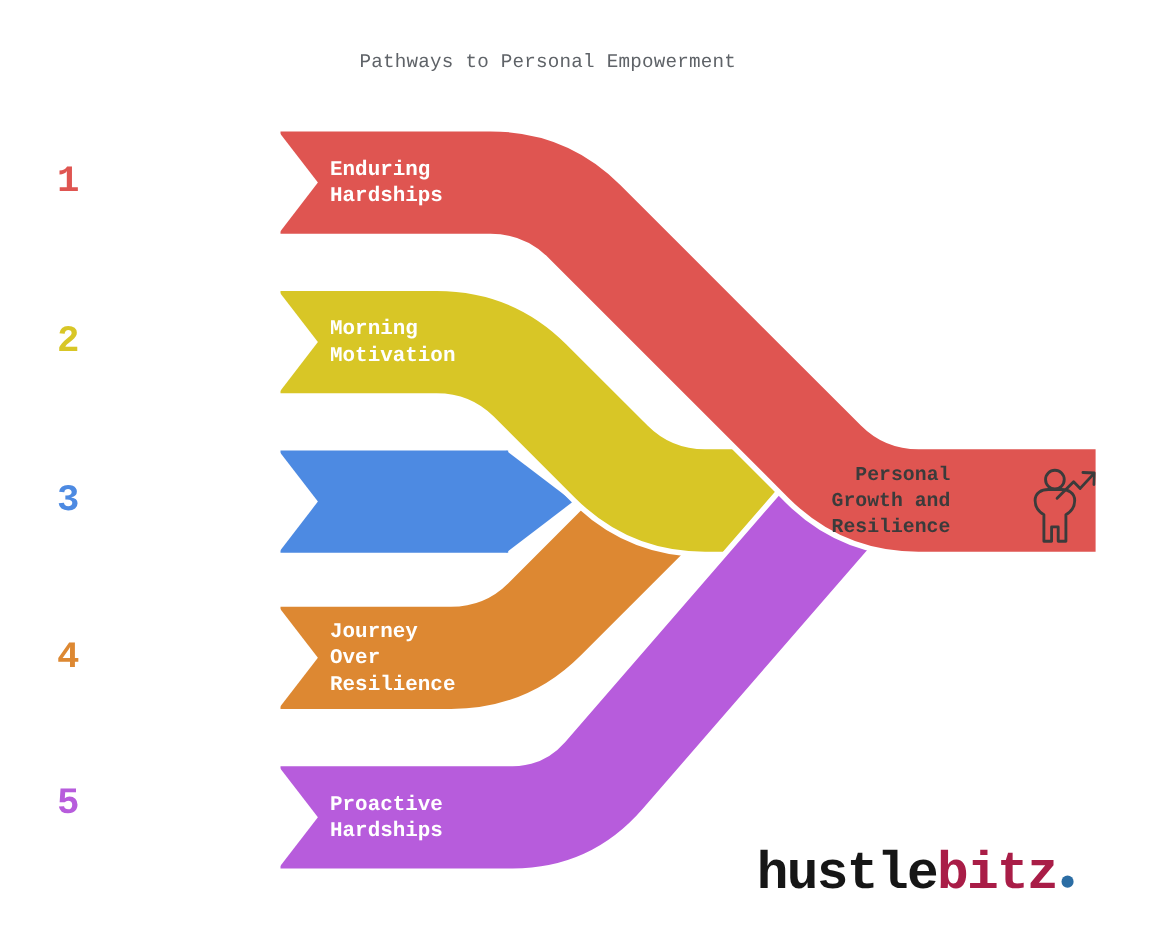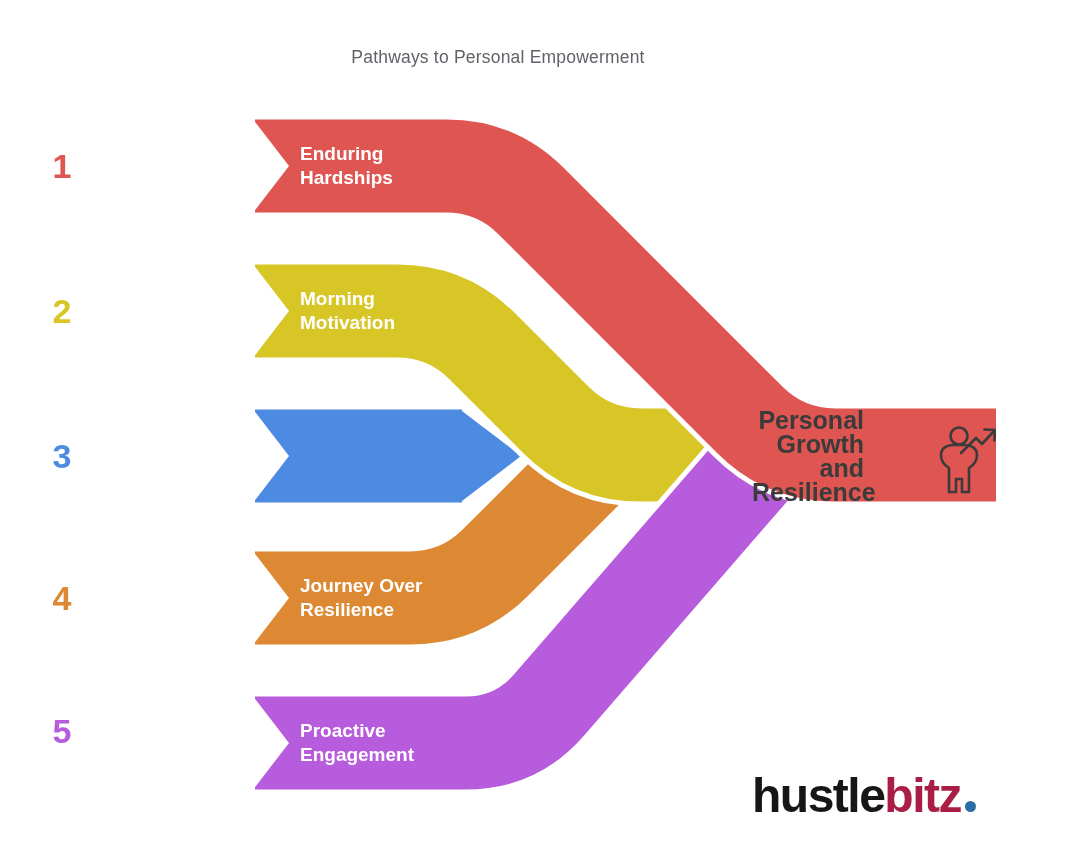--- a/index.html
+++ b/index.html
@@ -1,37 +1,37 @@
 <!DOCTYPE html>
 <html><head>
 <meta charset="utf-8">
 <style>
   html,body{margin:0;padding:0;background:#ffffff;}
   #stage{
     position:relative;width:996px;height:864px;background:#ffffff;overflow:hidden;
-    font-family:Liberation Sans, sans-serif;
+    font-family:Liberation Mono, monospace;
   }
   #ribbons{position:absolute;left:0;top:0;}
   .title{
     position:absolute;left:0;top:47px;width:100%;text-align:center;
     font-size:17.5px;color:#5F6368;letter-spacing:.2px;
   }
   .stepnum{
     position:absolute;left:38px;width:48px;height:50px;line-height:50px;
     text-align:center;font-size:34px;font-weight:bold;
   }
   .steplabel{
     position:absolute;left:300px;width:130px;height:96px;
     display:flex;flex-direction:column;justify-content:center;
     color:#ffffff;font-size:19px;font-weight:bold;line-height:24px;
   }
   .outcome{
     position:absolute;right:132px;top:414px;width:112px;height:84px;
     display:flex;flex-direction:column;justify-content:center;
-    text-align:right;font-size:25px;font-weight:bold;line-height:24px;color:#3B3B3B;
+    text-align:right;font-size:18px;font-weight:bold;line-height:24px;color:#3B3B3B;
   }
   .brand{
     position:absolute;right:20px;top:768px;
     font-size:48px;font-weight:900;letter-spacing:-1.5px;white-space:nowrap;
   }
   .brand .p1{color:#161616;}
   .brand .p2{color:#A91D47;}
   .brand .dot{
     display:inline-block;width:11px;height:11px;border-radius:50%;
     background:#2B6DA4;margin-left:4px;
@@ -92,21 +92,21 @@
 
   <div class="stepnum" style="top:141px;color:#DF5551;">1</div>
   <div class="stepnum" style="top:286px;color:#D8C626;">2</div>
   <div class="stepnum" style="top:431px;color:#4D8AE2;">3</div>
   <div class="stepnum" style="top:573px;color:#DD8832;">4</div>
   <div class="stepnum" style="top:706px;color:#B75CDC;">5</div>
 
   <div class="steplabel" style="top:263px;">Morning Motivation</div>
   <div class="steplabel" style="top:118px;">Enduring Hardships</div>
   <div class="steplabel" style="top:550px;">Journey Over Resilience</div>
-  <div class="steplabel" style="top:695px;">Proactive Engagement</div>
+  <div class="steplabel" style="top:695px;">Proactive Hardships</div>
 
   <div class="outcome">Personal Growth and Resilience</div>
 
   <div class="brand">
     <span class="p1">hustle</span><span class="p2">bitz</span><span class="dot"></span>
   </div>
 
 </div>
 
 </body></html>

